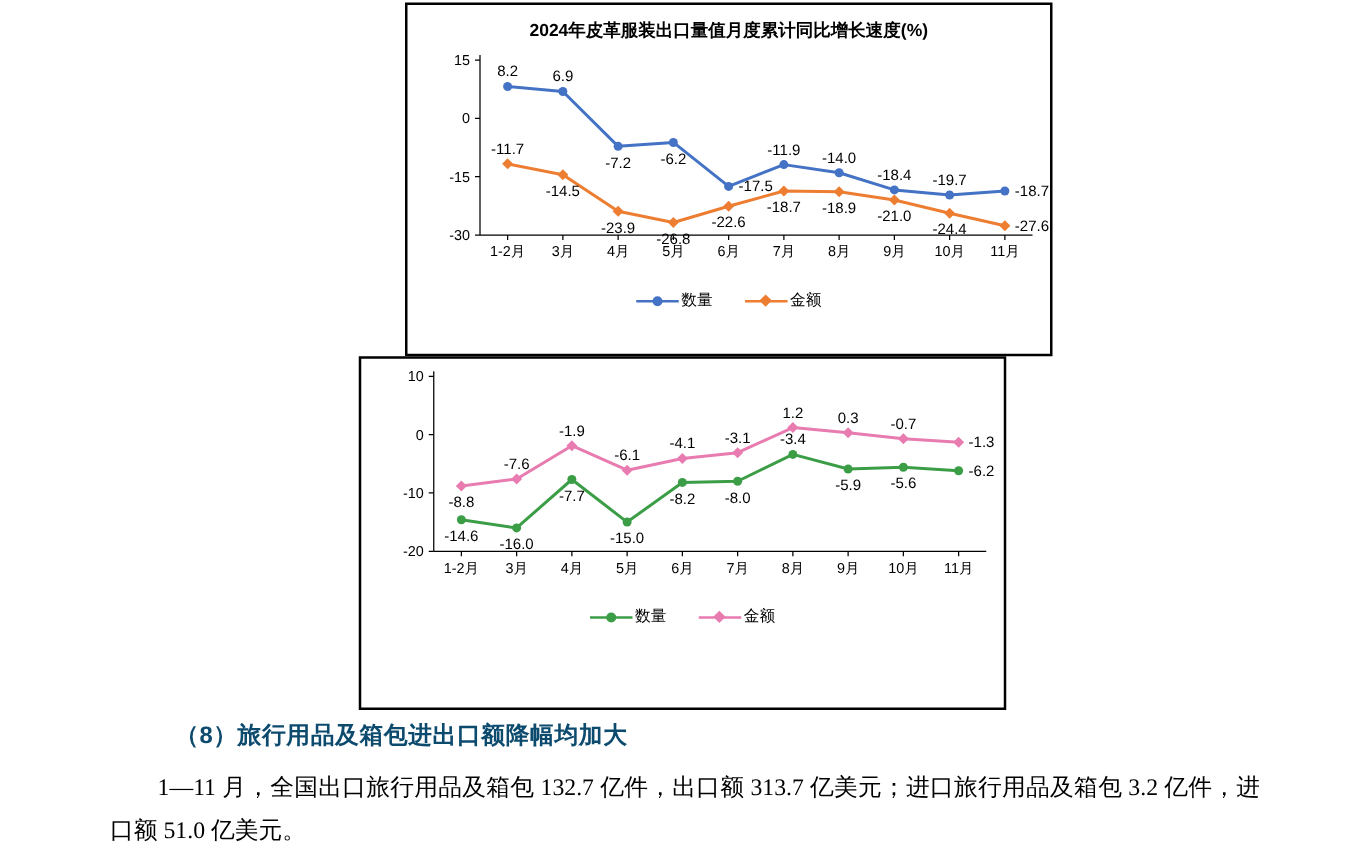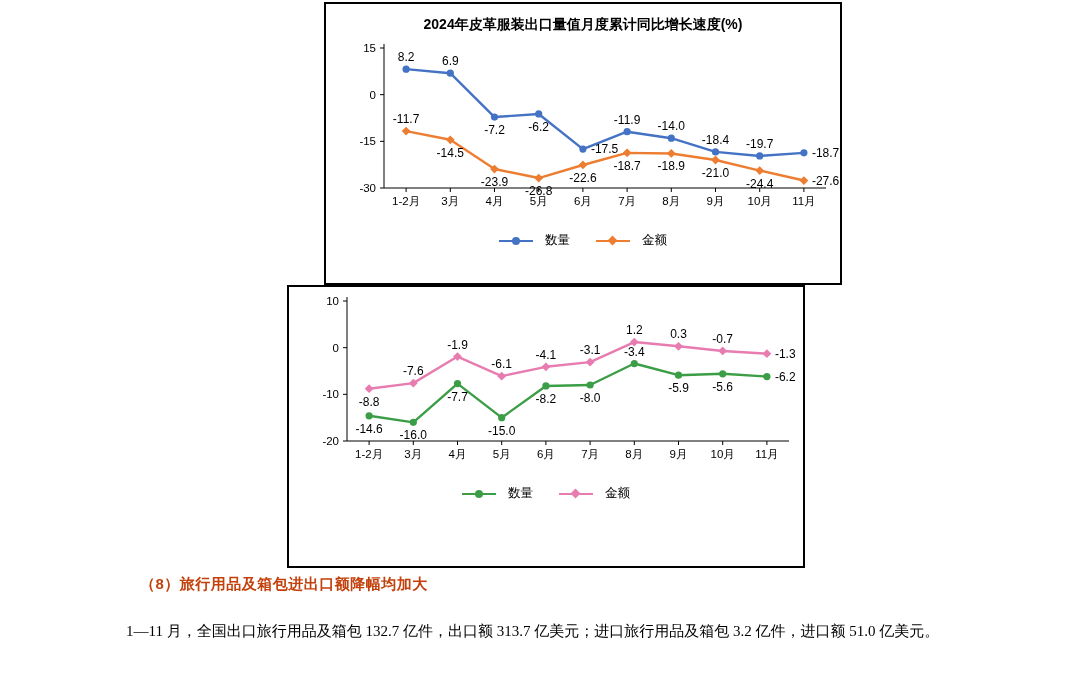--- a/index.html
+++ b/index.html
@@ -53,21 +53,21 @@
     justify-content: center;
     align-items: center;
     gap: 26px;
     margin-top: 2px;
     font-family: "Liberation Sans", sans-serif;
     font-size: 12.5px;
   }
   .legend-item {
     display: flex;
     align-items: center;
-    gap: 12px;
+    gap: 2px;
     font-family: Liberation Mono, monospace;
   }
   .legend-line {
     display: inline-block;
     width: 34px;
     height: 0;
     border-top-width: 2.5px;
     border-top-style: solid;
     position: relative;
   }
@@ -95,31 +95,31 @@
     width: 7px;
     height: 7px;
     transform: rotate(45deg);
   }
   .doc-heading {
     position: absolute;
     left: 140px;
     top: 575px;
     font-family: "Liberation Sans", sans-serif;
     font-weight: bold;
-    font-size: 15px;
-    color: #c2410c;
+    font-size: 19px;
+    color: #0c4a6e;
     letter-spacing: 0.5px;
   }
   .doc-para {
     position: absolute;
     left: 88px;
     top: 614px;
     width: 920px;
     font-family: "Liberation Serif", serif;
-    font-size: 15px;
+    font-size: 19px;
     line-height: 34px;
     color: #000;
     text-align: justify;
     text-indent: 38px;
   }
   text { font-family: "Liberation Sans", sans-serif; }
 </style>
 </head>
 <body>
 

